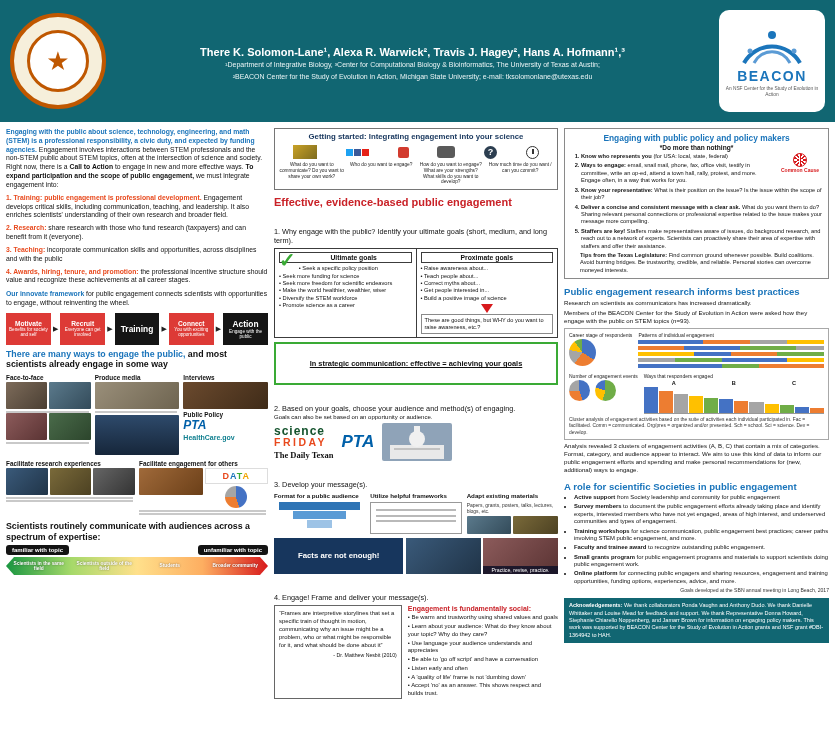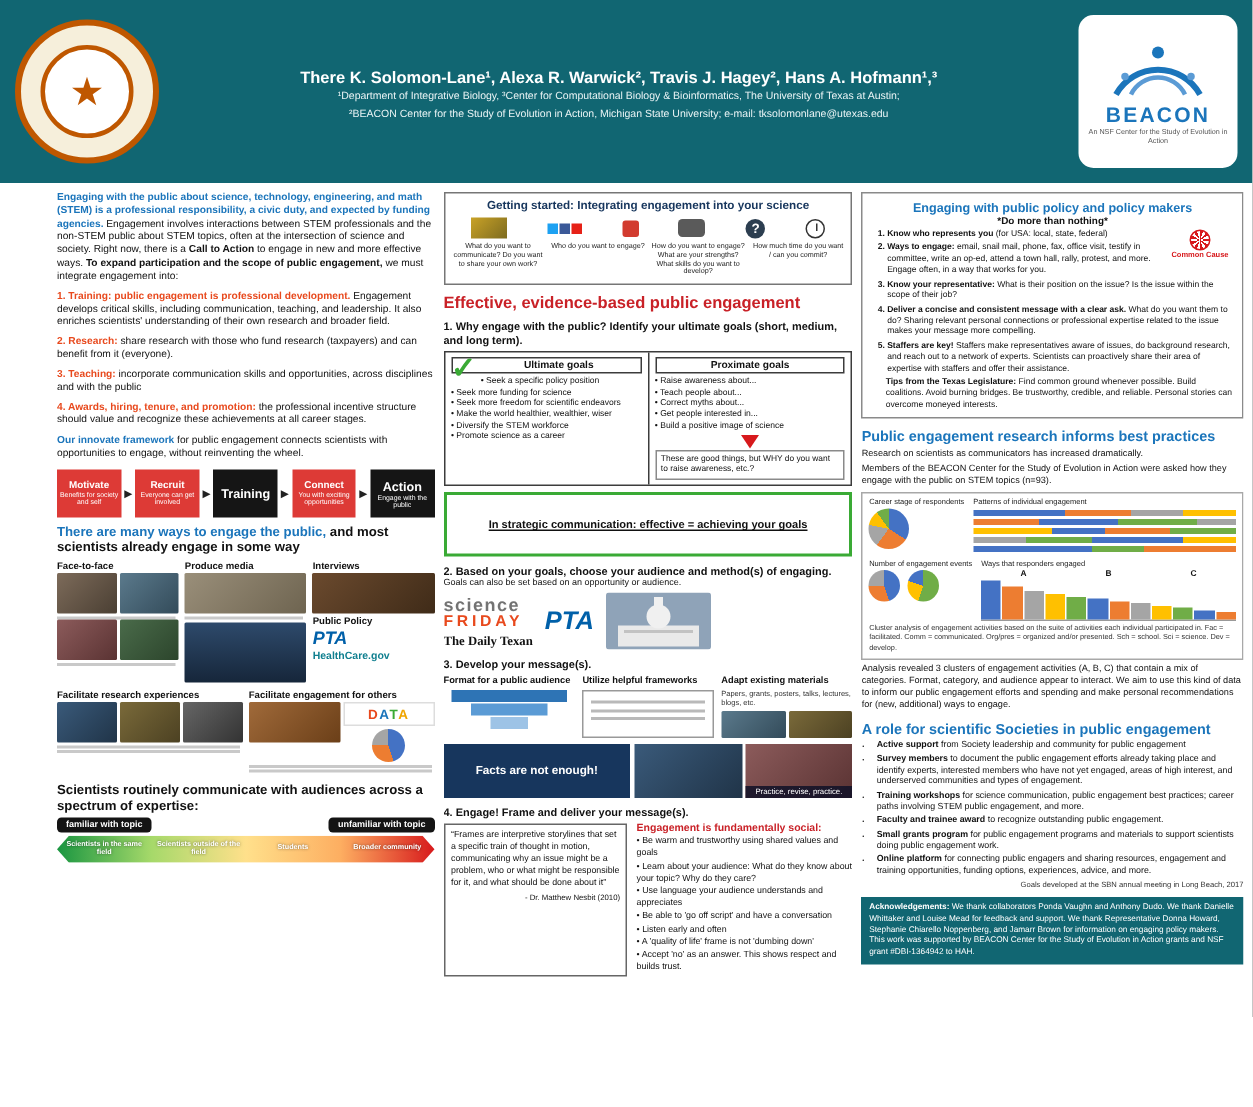--- a/index.html
+++ b/index.html
@@ -17,21 +17,21 @@
   .authors { font-size:11px; font-weight:bold; margin-top:5px; }
   .affil { font-size:7px; line-height:1.3; margin-top:2px; color:#eaf4f5; }
   .beacon { width:106px; height:102px; flex:0 0 auto; background:#fff; border-radius:10px; display:flex; flex-direction:column; align-items:center; justify-content:center; padding:4px; }
   .beacon-art { width:72px; height:42px; }
   .beacon-name { color:var(--c-blue,#1b75bb); font-weight:bold; font-size:14px; letter-spacing:1.5px; margin-top:1px; }
   .beacon-tag { font-size:4.8px; color:#555; text-align:center; line-height:1.25; margin-top:2px; }
 
   
   .cols { display:flex; gap:6px; padding:6px; height:616px; }
   .col { overflow:hidden; }
-  .col-left { width:262px;margin-left:32px; }
+  .col-left { width:262px; }
   .col-mid { width:284px; }
   .col-right { width:265px; }
   .b { font-weight:bold; }
   .blue { color:var(--c-blue,#1b75bb); }
   .redtx { color:var(--c-red,#e8491d); }
 
   
   .intro, .item { font-size:6.8px; line-height:1.3; }
   .item { margin-top:4px; }
   .framework { font-size:6.8px; line-height:1.3; margin-top:5px; }
@@ -83,34 +83,34 @@
   .ic-social i { width:7px; height:7px; display:block; }
   .ic-tw { background:#1da1f2; } .ic-fb { background:#3b5998; } .ic-yt { background:#e62117; }
   .ic-phone { width:11px; height:11px; background:#d23b2f; border-radius:2px; }
   .ic-people { width:18px; height:12px; background:#5a5a5a; border-radius:3px; }
   .ic-q { width:13px; height:13px; border-radius:50%; background:#2c3e50; color:#fff; font-size:9px; font-weight:bold; display:flex; align-items:center; justify-content:center; }
   .ic-clock { width:13px; height:13px; border-radius:50%; border:1.5px solid #333; position:relative; }
   .ic-clock::after { content:""; position:absolute; left:50%; top:2px; width:1.5px; height:5px; background:#333; }
   .gs-qs { display:flex; gap:4px; }
   .gs-q { flex:1; font-size:4.8px; line-height:1.2; text-align:center; color:#222; }
   .eff-head { font-size:11px; font-weight:bold; color:#c92127; margin:6px 0 2px; }
-  .sec-head { font-size:7.3px; font-weight:bold; line-height:1.25; margin-top:5px; }
+  .sec-head { font-size:7.3px; font-weight:normal; line-height:1.25; margin-top:19px; }
   .goals { display:flex; border:1.5px solid #3c3c3c; margin-top:3px; }
   .goal-col { flex:1; padding:3px 4px; min-width:0; }
   .goal-col + .goal-col { border-left:1.5px solid #3c3c3c; }
   .goal-title { border:1px solid #3c3c3c; text-align:center; font-weight:bold; font-size:6.8px; padding:1px 2px; margin-bottom:2px; }
   .check { color:var(--c-green,#3aaa35); font-size:20px; font-weight:bold; float:left; margin:-2px 3px 0 0; line-height:1; }
   ul.goal-list { list-style:none; font-size:5.7px; line-height:1.3; }
   ul.goal-list li::before { content:"• "; }
   .dn-arrow { width:0; height:0; border-left:6px solid transparent; border-right:6px solid transparent; border-top:9px solid #d7191c; margin:2px auto 1px; }
   .notebox { border:1px solid #8a8a8a; font-size:5.6px; line-height:1.25; padding:2px 3px; }
   .strategic { border:2px solid var(--c-green,#3aaa35); text-align:center; font-weight:bold; font-size:7.4px; padding:15px; margin-top:4px;text-decoration:underline; }
   .s2sub { font-size:6px; margin-top:1px; }
   .logorow { display:flex; align-items:center; gap:8px; margin-top:3px; }
-  .scifri .l1 { color:#737373; font-weight:bold; font-size:12px; letter-spacing:1px; line-height:1; }
+  .scifri .l1 { color:#14532d; font-weight:bold; font-size:12px; letter-spacing:1px; line-height:1; }
   .scifri .l2 { color:#e8491d; font-weight:bold; font-size:10.5px; letter-spacing:2.5px; line-height:1; }
   .dailytexan { font-family:"Liberation Serif", serif; font-weight:bold; font-size:8.5px; margin-top:3px; }
   .pta-big { color:#0060a9; font-weight:bold; font-style:italic; font-size:17px; }
   .capitol { border-radius:2px; overflow:hidden; }
   .devcols { display:flex; gap:5px; margin-top:3px; }
   .devcol { flex:1; min-width:0; }
   .devcol h5 { font-size:6.2px; font-weight:bold; margin-bottom:2px; line-height:1.15; }
   .pyr { display:flex; flex-direction:column; align-items:center; gap:1px; margin-top:2px; }
   .pyr div { height:8px; }
   .pyr .p1 { width:88%; background:#2e74b5; }

